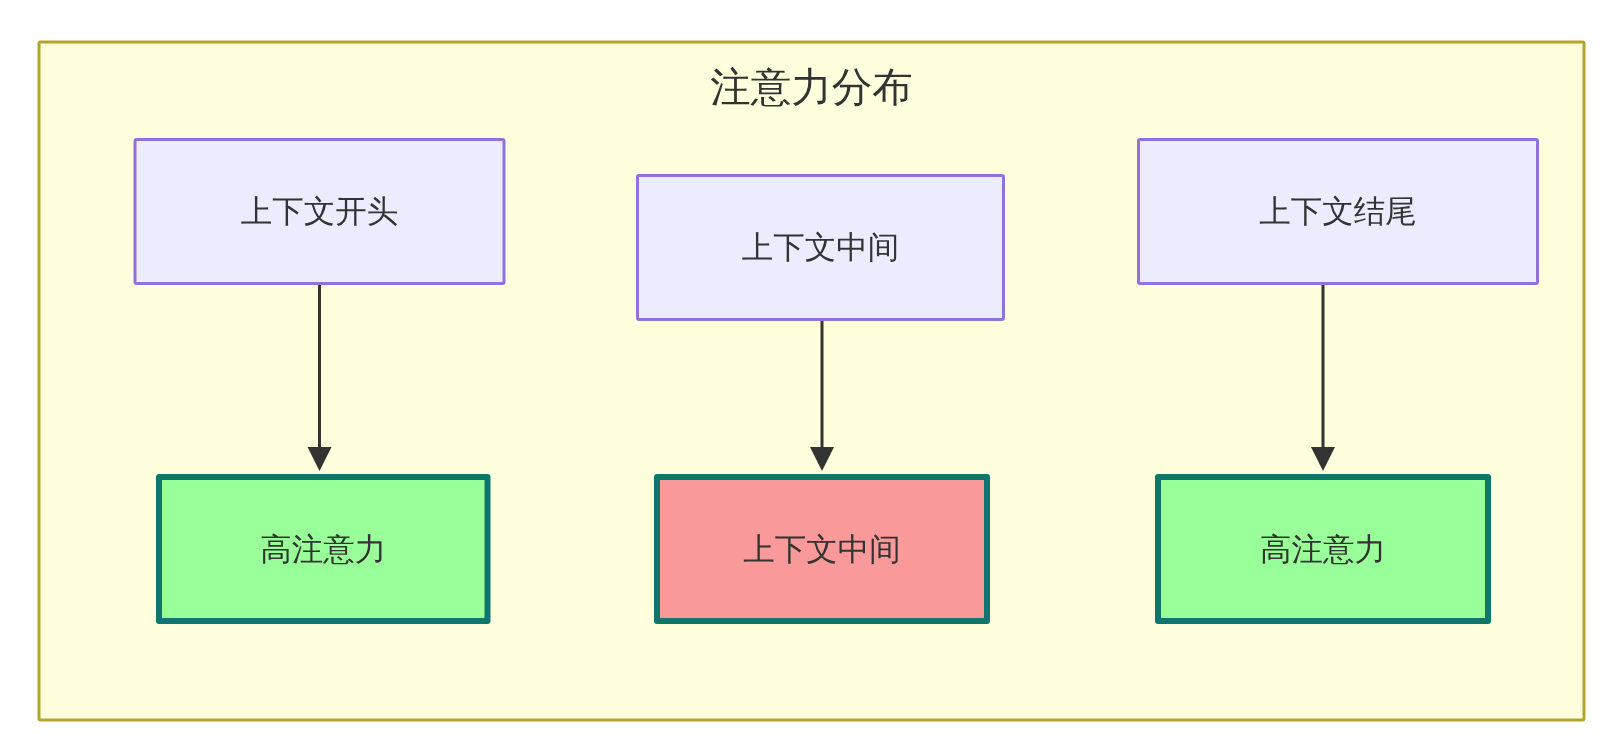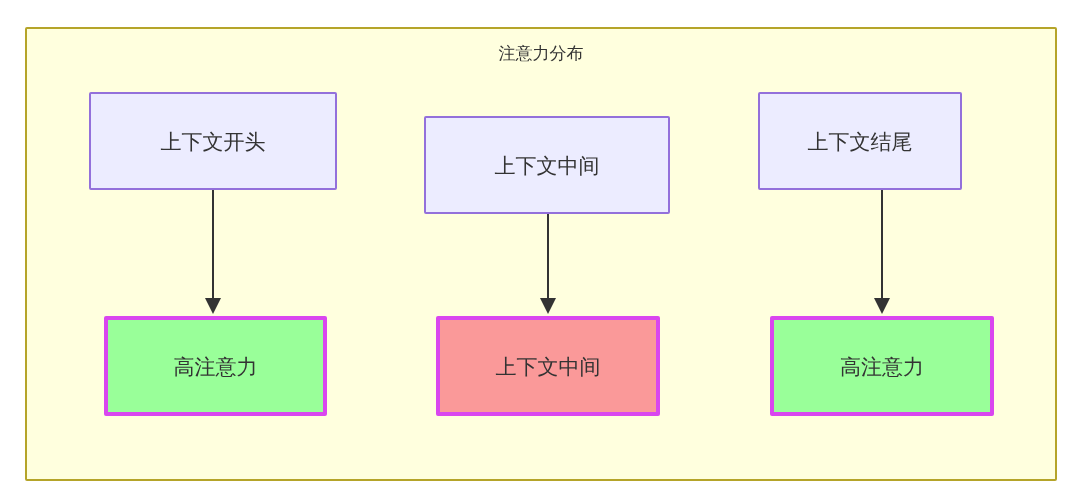--- a/index.html
+++ b/index.html
@@ -30,21 +30,21 @@
     background: #ffffde;
     border: 2px solid #b5a429;
     border-radius: 2px;
   }
   .subgraph-title {
     position: absolute;
     left: 0;
     top: 16px;
     width: 100%;
     text-align: center;
-    font-size: 17px;
+    font-size: 27px;
     color: #333333;
     line-height: 1;
     white-space: nowrap;
   }
   
   .node {
     position: absolute;
     box-sizing: border-box;
     display: flex;
     align-items: center;
@@ -55,25 +55,25 @@
   }
   .node-context {
     background: #ececff;
     border: 2px solid #9370db;
     border-radius: 2px;
     font-size: 21px;
     height: 98px;
   }
   .ctx1 { left: 89px;  top: 92px; width: 248px; }
   .ctx2 { left: 424px; top: 92px; width: 246px; margin-top: 24px; }
-  .ctx3 { left: 758px; top: 92px; width: 204px; }
+  .ctx3 { left: 758px; top: 92px; width: 268px; }
 
   
   .node-attn {
-    border: 4px solid #d946ef;
+    border: 4px solid #0f766e;
     border-radius: 2px;
     font-size: 21px;
     height: 100px;
   }
   .attn1 { left: 104px; top: 316px; width: 223px; background: #99ff99; }
   .attn2 { left: 436px; top: 316px; width: 224px; background: #fa9999; }
   .attn3 { left: 770px; top: 316px; width: 224px; background: #99ff99; }
 
   
   .edge-layer {

